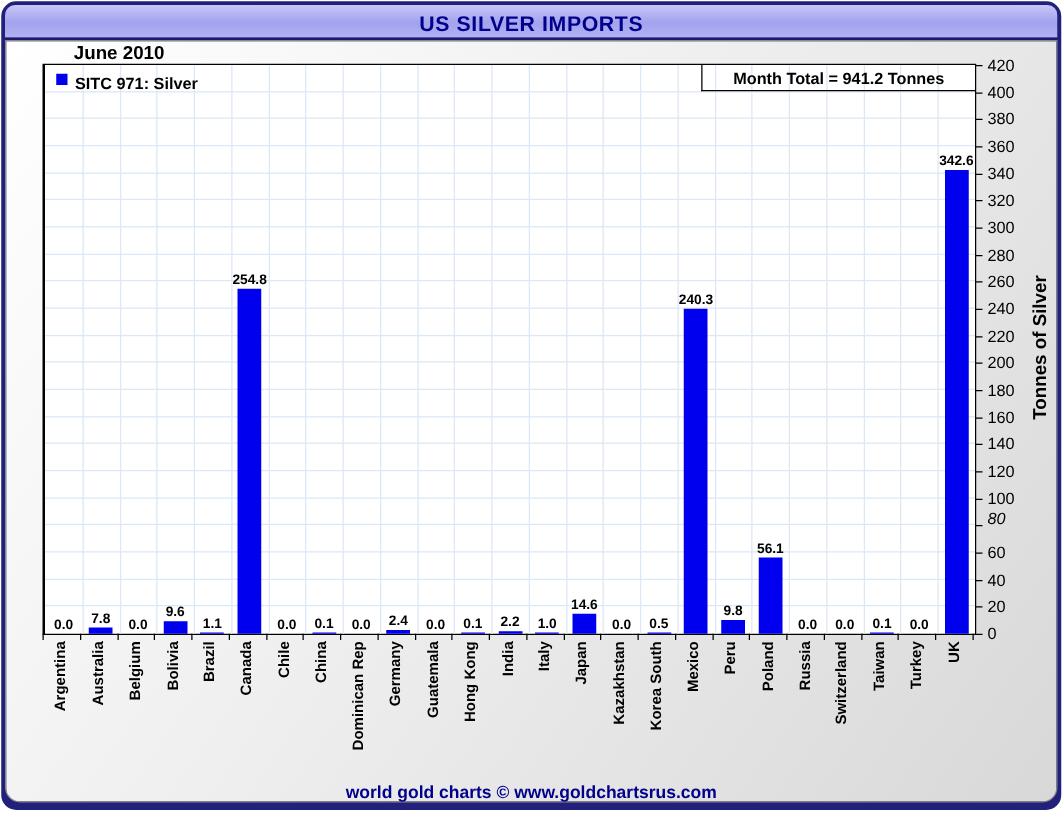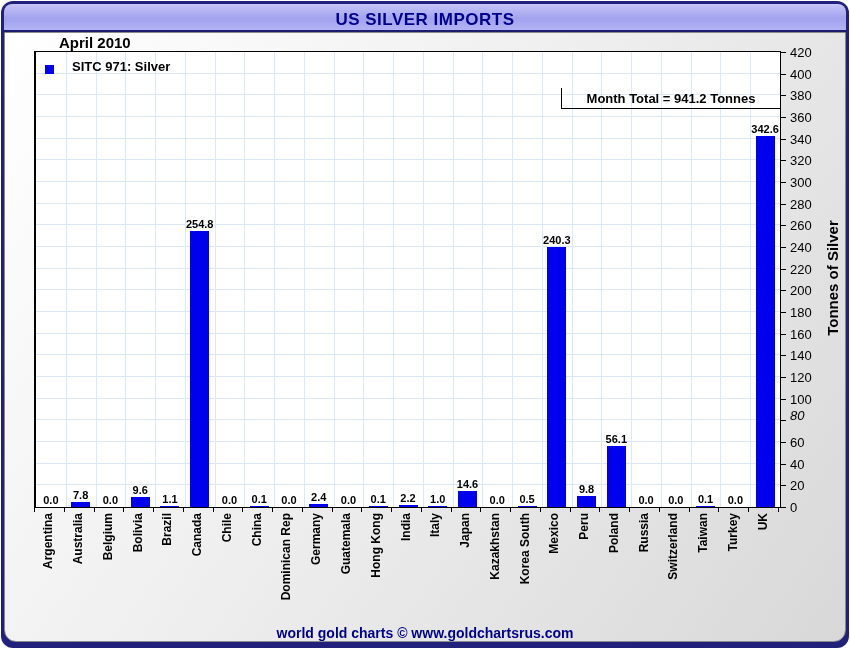--- a/index.html
+++ b/index.html
@@ -34,29 +34,29 @@
     background:#ffffff;border:1px solid #000;border-left-width:2px;
   }
   .gridline-h{position:absolute;left:0;width:100%;height:1px;background:#dce8f5;}
   .gridline-v{position:absolute;top:0;height:100%;width:1px;background:#dce8f5;}
   .bar{position:absolute;background:#0000ee;}
   .bar-value{
     position:absolute;transform:translateX(-50%);
     font-size:11px;font-weight:bold;color:#000;white-space:nowrap;
   }
   .legend{
-    position:absolute;left:9px;top:7px;display:flex;align-items:flex-end;gap:18px;
+    position:absolute;left:9px;top:7px;display:flex;align-items:flex-start;gap:6px;
   }
   .legend-swatch{width:9px;height:9px;background:#0000ee;display:inline-block;}
   .legend-text{font-size:13px;font-weight:bold;color:#000;}
   .month-total{
     position:absolute;right:0;top:0;width:218px;height:20px;
     border-left:1px solid #000;border-bottom:1px solid #000;
     display:flex;align-items:center;justify-content:center;
-    font-size:13px;font-weight:bold;color:#000;margin-top:36px;
+    font-size:13px;font-weight:bold;color:#000;
   }
   .y-tick{position:absolute;width:6px;height:1px;background:#000;}
   .y-tick-label{
     position:absolute;transform:translateY(-50%);
     font-size:13px;color:#000;white-space:nowrap;
   }
   .y-axis-title{
     position:absolute;left:827px;top:245px;
     transform:translate(-50%,-50%) rotate(-90deg);
     font-size:15px;font-weight:bold;color:#000;white-space:nowrap;
@@ -76,21 +76,21 @@
 <body>
 
 <div class="page">
   <div class="frame"></div>
 
   <div class="titlebar">
     <span>US SILVER IMPORTS</span>
   </div>
 
   <div class="card">
-    <div class="date-label">April 2010</div>
+    <div class="date-label">June 2010</div>
 
     <div class="plot">
       <div id="grid">
           <div class="gridline-h" style="bottom: 21.6667px;"></div>
           <div class="gridline-h" style="bottom: 43.3333px;"></div>
           <div class="gridline-h" style="bottom: 65px;"></div>
           <div class="gridline-h" style="bottom: 86.6667px;"></div>
           <div class="gridline-h" style="bottom: 108.333px;"></div>
           <div class="gridline-h" style="bottom: 130px;"></div>
           <div class="gridline-h" style="bottom: 151.667px;"></div>

